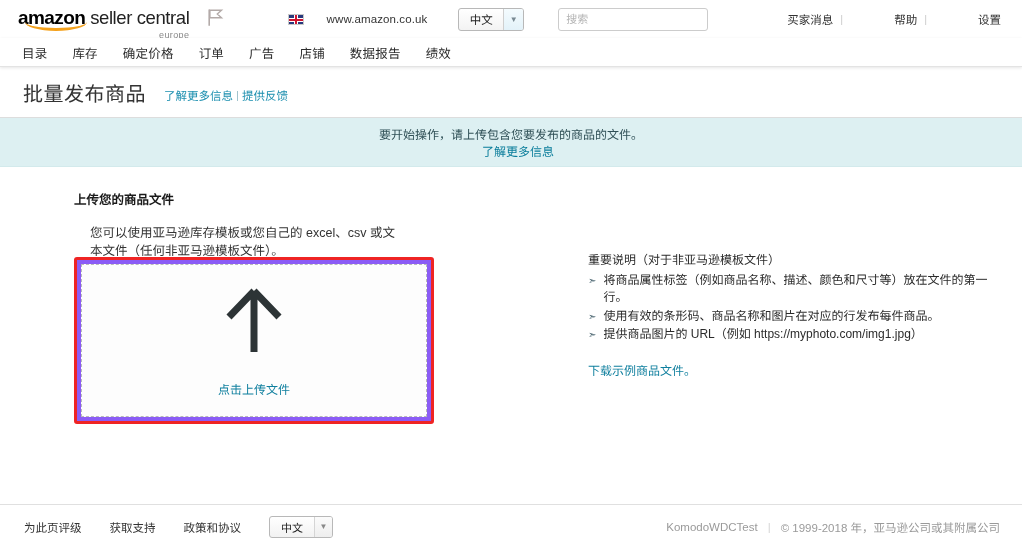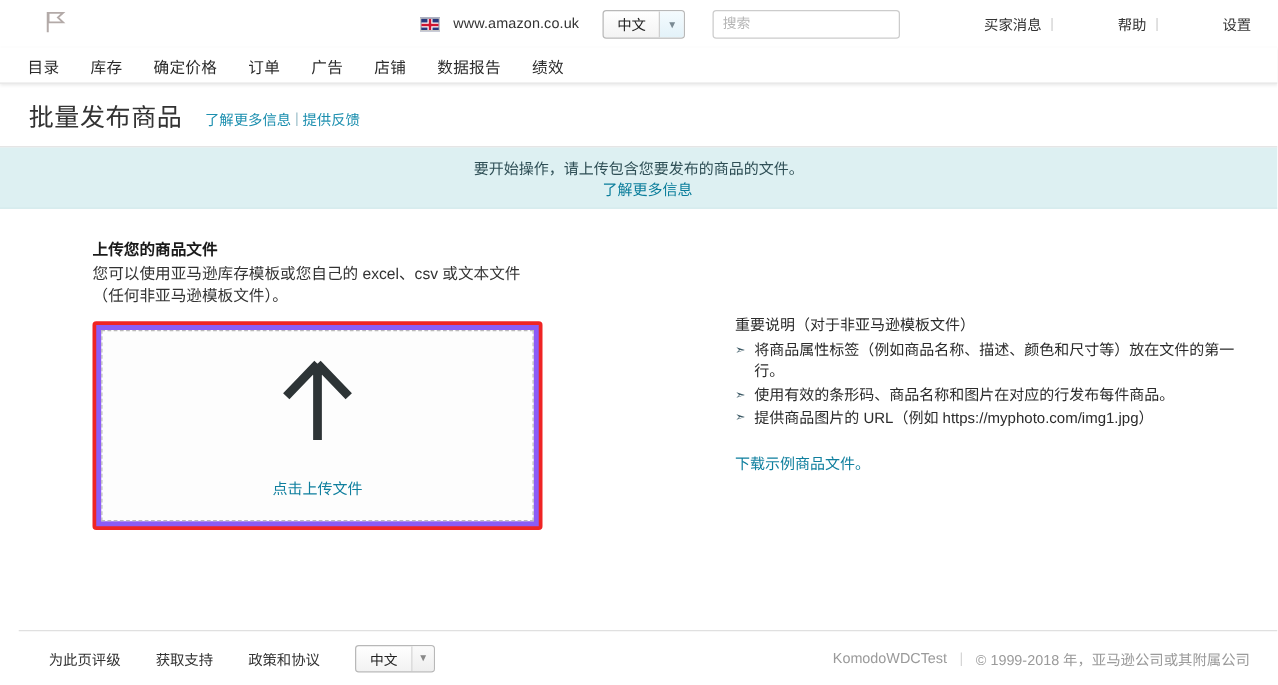--- a/index.html
+++ b/index.html
@@ -63,21 +63,21 @@
   }
   .pennant-icon {
     margin-left: 18px;
     margin-top: 1px;
   }
 
   .header-right {
     margin-left: auto;
     display: flex;
     align-items: center;
-    gap: 0;
+    gap: 12px;
   }
   .flag-icon {
     width: 16px; height: 11px;
     display: inline-block;
     position: relative;
     overflow: hidden;
     background: #28387c;
     margin-right: 11px;
     border: 1px solid #c8c8c8;
   }
@@ -232,21 +232,21 @@
   }
   .upload-head h2 {
     font-size: 12.5px;
     font-weight: bold;
     color: #1a1a1a;
     margin: 0 0 2px 0;
   }
   .upload-head p {
     font-size: 12.5px;
     color: #333333;
-    margin: 0;
+    margin: 16px;
     line-height: 18px;
     max-width: 360px;
   }
 
   .dropzone-wrap {
     position: absolute;
     left: 74px; top: 90px;
     width: 360px; height: 167px;
     border: 3px solid #ef2424;
     border-radius: 3px;
@@ -299,21 +299,21 @@
     display: inline-block;
     margin-top: 18px;
     font-size: 12px;
     color: #0f7f9e;
     text-decoration: none;
   }
 
   
   .footer {
     position: absolute;
-    left: 15px; right: 0; bottom: 0;
+    left: 0; right: 0; bottom: 0;
     height: 44px;
     border-top: 1px solid #e0e0e0;
     display: flex;
     align-items: center;
     padding: 0 22px 0 24px;
     background: #ffffff;
   }
   .footer-left { display: flex; align-items: center; }
   .footer-left a {
     font-size: 11.5px;
@@ -346,20 +346,30 @@
     align-items: center;
     font-size: 11.5px;
     color: #9a9a9a;
   }
   .footer-right .sep { margin: 0 10px; color: #d5d5d5; }
 </style>
 </head>
 <body>
 
 <div class="top-header">
+  <div class="logo-block">
+    <span class="logo-amazon">
+      <span>amazon</span>
+      <span class="smile"></span>
+    </span>
+    <span class="logo-seller">
+      <span>seller central</span>
+      <span class="logo-europe">europe</span>
+    </span>
+  </div>
 
   <span class="pennant-icon">
     <svg width="17" height="19" viewBox="0 0 17 19" aria-hidden="true">
       <path d="M2.2 1.5 V17.8" stroke="#b3aaa8" stroke-width="1.6" fill="none"></path>
       <path d="M2.9 2.2 H14.5 L10.3 6.0 L14.5 9.8 H2.9 Z" stroke="#b3aaa8" stroke-width="1.4" fill="none"></path>
     </svg>
   </span>
 
   <div class="header-right">
     <span class="flag-icon">

